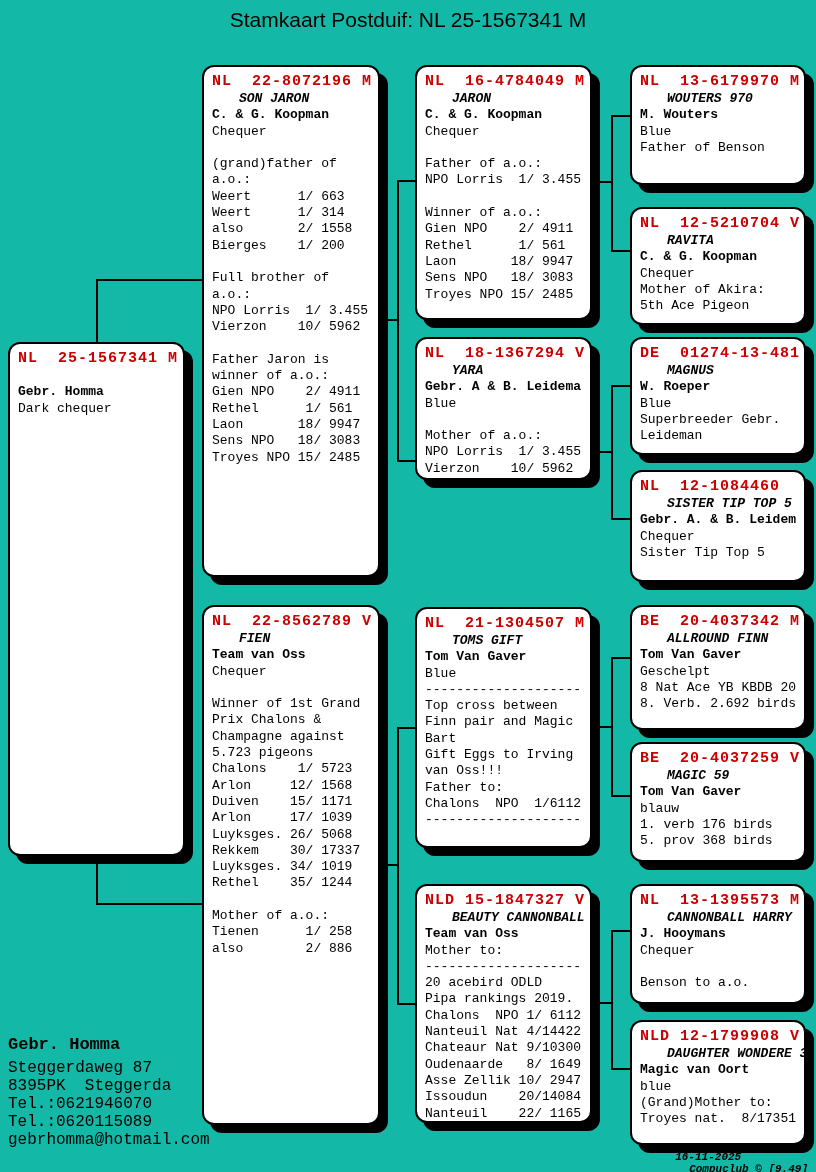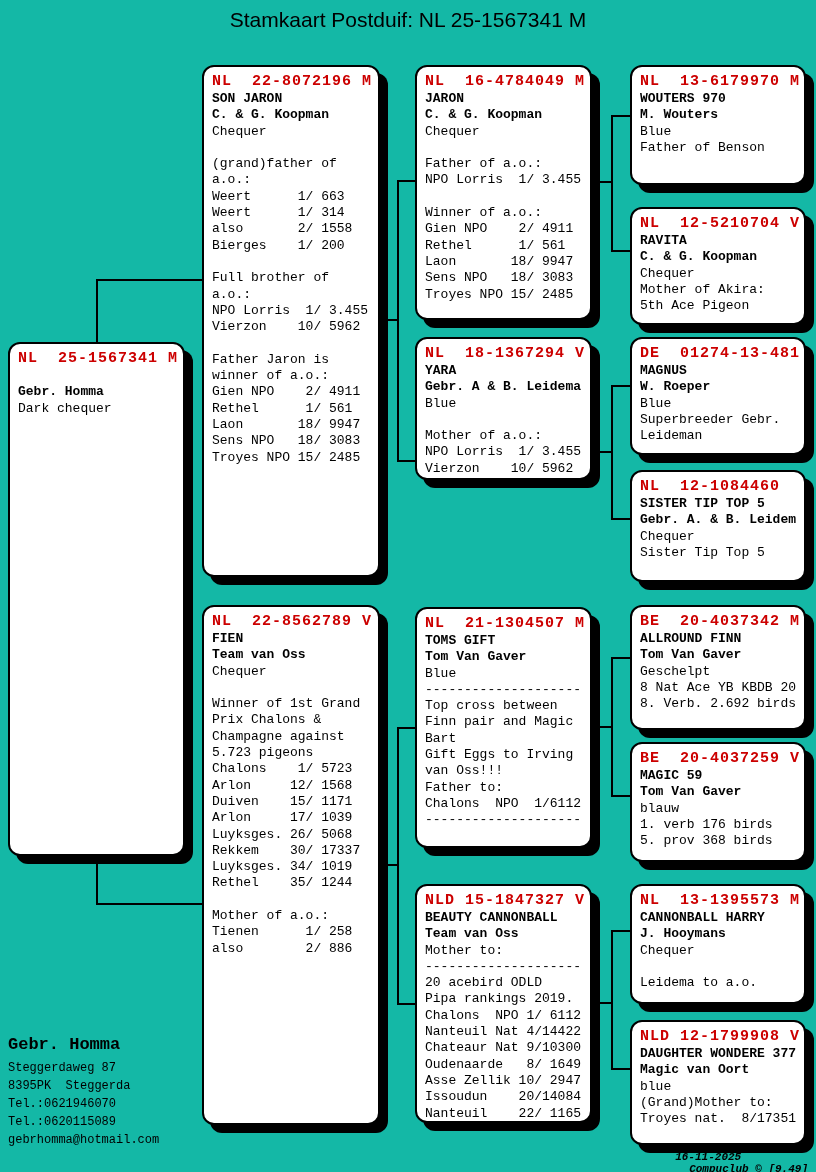--- a/index.html
+++ b/index.html
@@ -5,26 +5,26 @@
   html,body{margin:0;padding:0;background:#fff;}
   #page{position:relative;width:816px;height:1172px;background:#14b8a6;overflow:hidden;
         font-family:"Liberation Mono","DejaVu Sans Mono",monospace;color:#000;}
   .title{position:absolute;top:8px;left:0;width:816px;text-align:center;
          font-family:"Liberation Sans","DejaVu Sans",sans-serif;font-size:21px;color:#000;}
   .pbox{position:absolute;background:#fff;border:2px solid #000;border-radius:12px;
         box-shadow:8px 8px 0 #000;box-sizing:border-box;padding:6px 2px 0 8px;overflow:hidden;}
   .ring{color:#cc0000;font-weight:bold;font-size:15px;letter-spacing:1px;
         white-space:pre;line-height:18px;}
   .bl{font-size:13px;line-height:16.3px;white-space:pre;}
-  .bl.i{font-weight:bold;}
+  .bl.i{font-style:italic;font-weight:bold;margin-left:27px;}
   .bl.b{font-weight:bold;}
   .cline{position:absolute;background:#000;}
   .owner{position:absolute;left:8px;top:1034px;}
   .owner-name{font-weight:bold;font-size:17px;line-height:22px;margin-bottom:3px;}
-  .owner-line{font-size:12px;line-height:18px;white-space:pre;}
+  .owner-line{font-size:16px;line-height:18px;white-space:pre;}
   .footer{position:absolute;right:8px;top:1139px;font-size:11px;font-weight:bold;
           font-style:italic;white-space:pre;}
   .footer span{margin-left:14px;}
   .footer span:first-child{margin-left:0;}
 </style>
 </head>
 <body>
 
 <div id="page">
 
@@ -262,21 +262,21 @@
       </div>
   </div>
 
   <div class="pbox" style="left:630px;top:884px;width:176px;height:120px">
     <div class="ring">NL  13-1395573 M</div>
     <div>
         <div class="bl i">CANNONBALL HARRY</div>
         <div class="bl b">J. Hooymans</div>
         <div class="bl">Chequer</div>
         <div class="bl">&nbsp;</div>
-        <div class="bl">Leidema to a.o.</div>
+        <div class="bl">Benson to a.o.</div>
       </div>
   </div>
 
   <div class="pbox" style="left:630px;top:1020px;width:176px;height:125px">
     <div class="ring">NLD 12-1799908 V</div>
     <div>
         <div class="bl i">DAUGHTER WONDERE 377</div>
         <div class="bl b">Magic van Oort</div>
         <div class="bl">blue</div>
         <div class="bl">(Grand)Mother to:</div>

